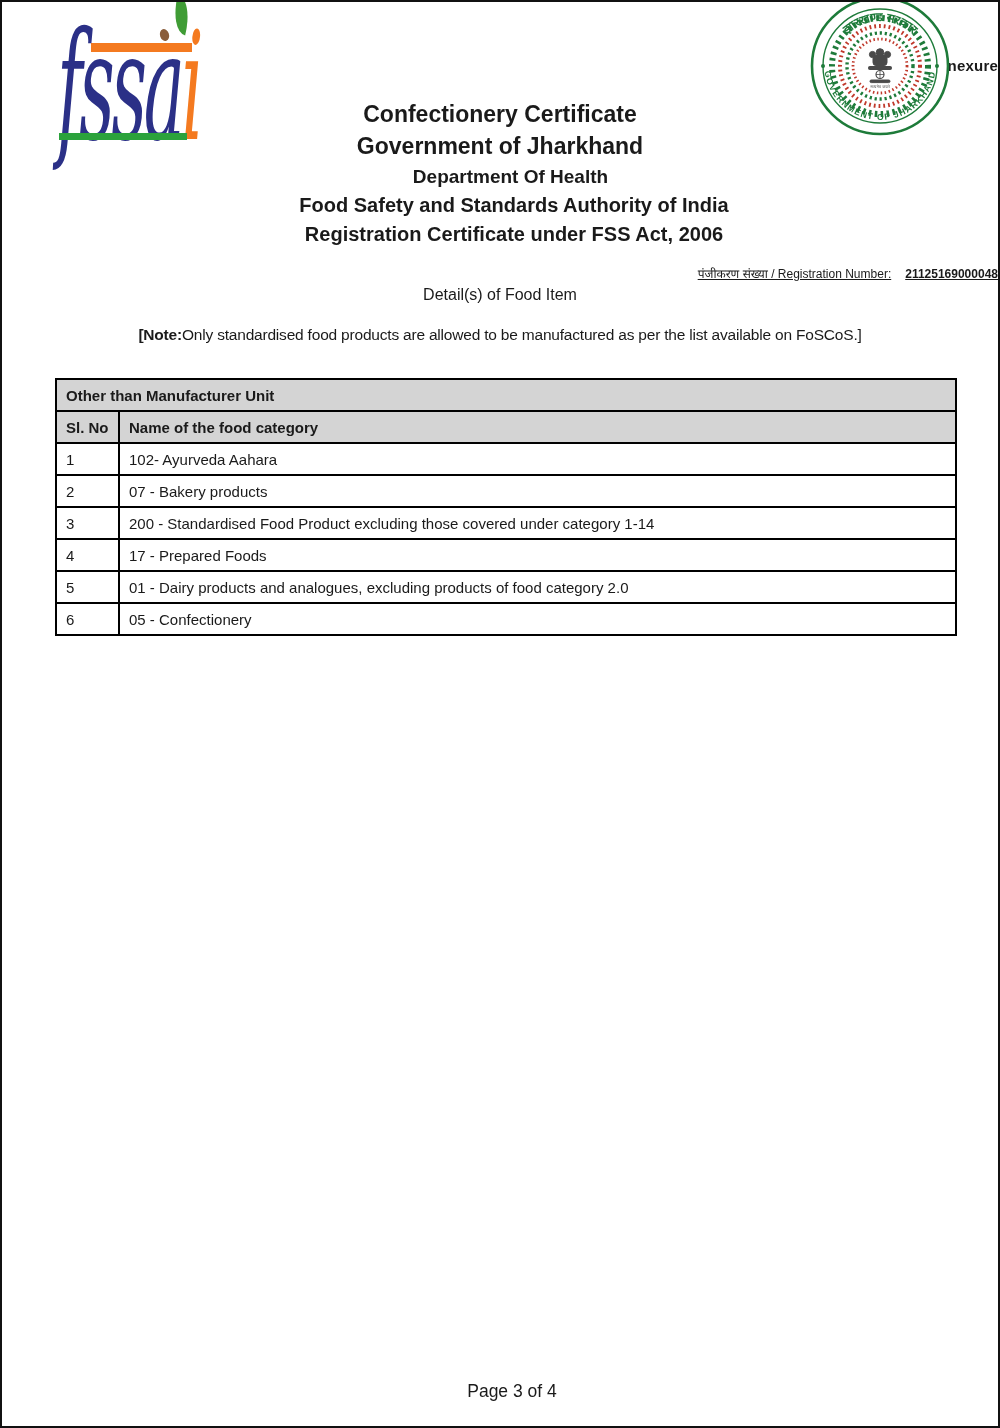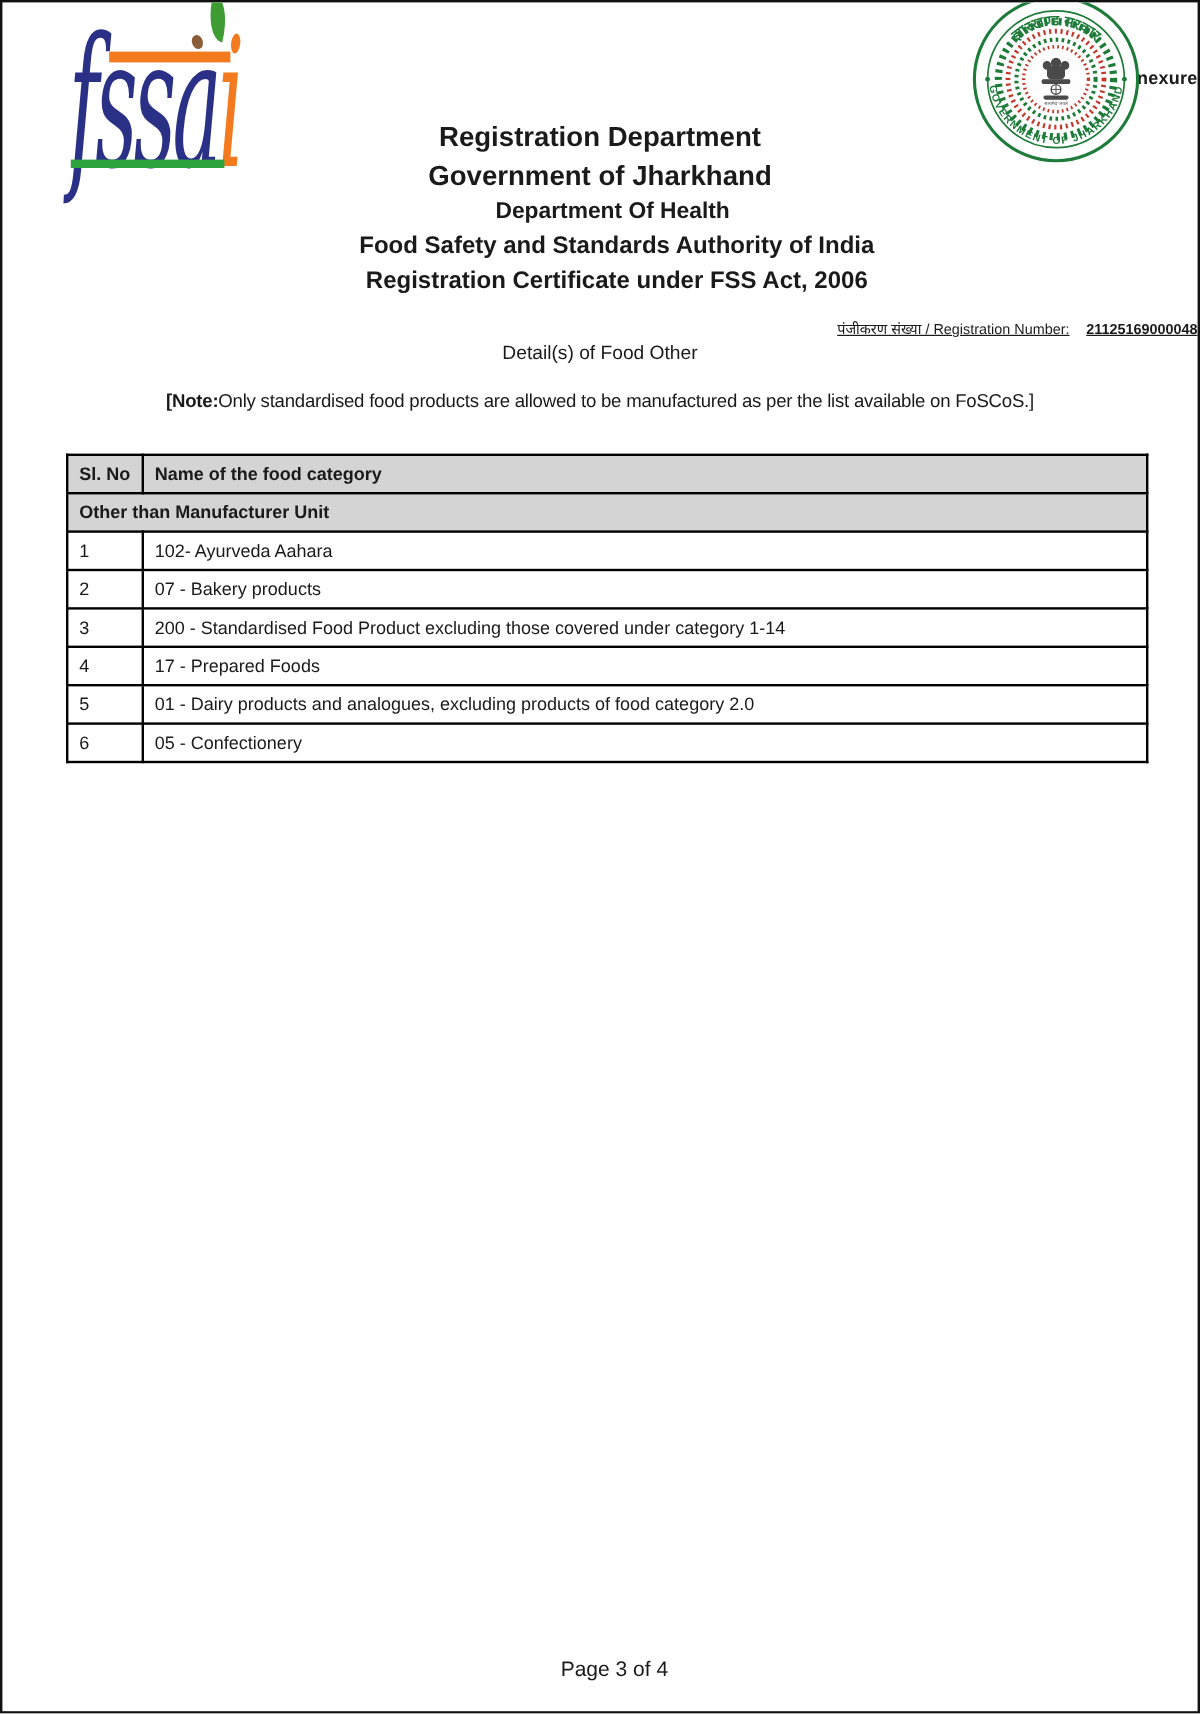--- a/index.html
+++ b/index.html
@@ -194,46 +194,46 @@
         <rect x="58.5" y="70.5" width="23" height="3" rx="1"></rect>
         <circle cx="70" cy="78.5" r="4" fill="none" stroke-width="1.2"></circle>
         <line x1="66" y1="78.5" x2="74" y2="78.5" stroke-width="0.8"></line>
         <line x1="70" y1="74.5" x2="70" y2="82.5" stroke-width="0.8"></line>
         <rect x="60" y="84" width="20" height="2.6" rx="1.3"></rect>
         <text x="70" y="91.5" font-size="4" text-anchor="middle" stroke="none">सत्यमेव जयते</text>
       </g>
     </svg>
 
     <div class="titles">
-      <div class="title-xl">Registration Department</div>
+      <div class="title-xl">Confectionery Certificate</div>
       <div class="title-xl">Government of Jharkhand</div>
       <div class="title-lg">Department Of Health</div>
       <div class="title-md">Food Safety and Standards Authority of India</div>
       <div class="title-md">Registration Certificate under FSS Act, 2006</div>
     </div>
 
     <div class="reg-line">
       <span>पंजीकरण संख्या / Registration Number:</span><span class="reg-number">21125169000048</span>
     </div>
-    <div class="detail-line">Detail(s) of Food Other</div>
+    <div class="detail-line">Detail(s) of Food Item</div>
   </div>
 
   <div class="note-line">
     <b>[Note:</b><span>Only standardised food products are allowed to be manufactured as per the list available on FoSCoS.]</span>
   </div>
 
   <table class="food-table">
     <thead>
       <tr>
+        <th colspan="2" class="hdr">Other than Manufacturer Unit</th>
+      </tr>
+      <tr>
         <th class="hdr col-sl">Sl. No</th>
         <th class="hdr">Name of the food category</th>
       </tr>
-      <tr>
-        <th colspan="2" class="hdr">Other than Manufacturer Unit</th>
-      </tr>
     </thead>
     <tbody>
       <tr>
         <td>1</td>
         <td>102- Ayurveda Aahara</td>
       </tr>
       <tr>
         <td>2</td>
         <td>07 - Bakery products</td>
       </tr>

